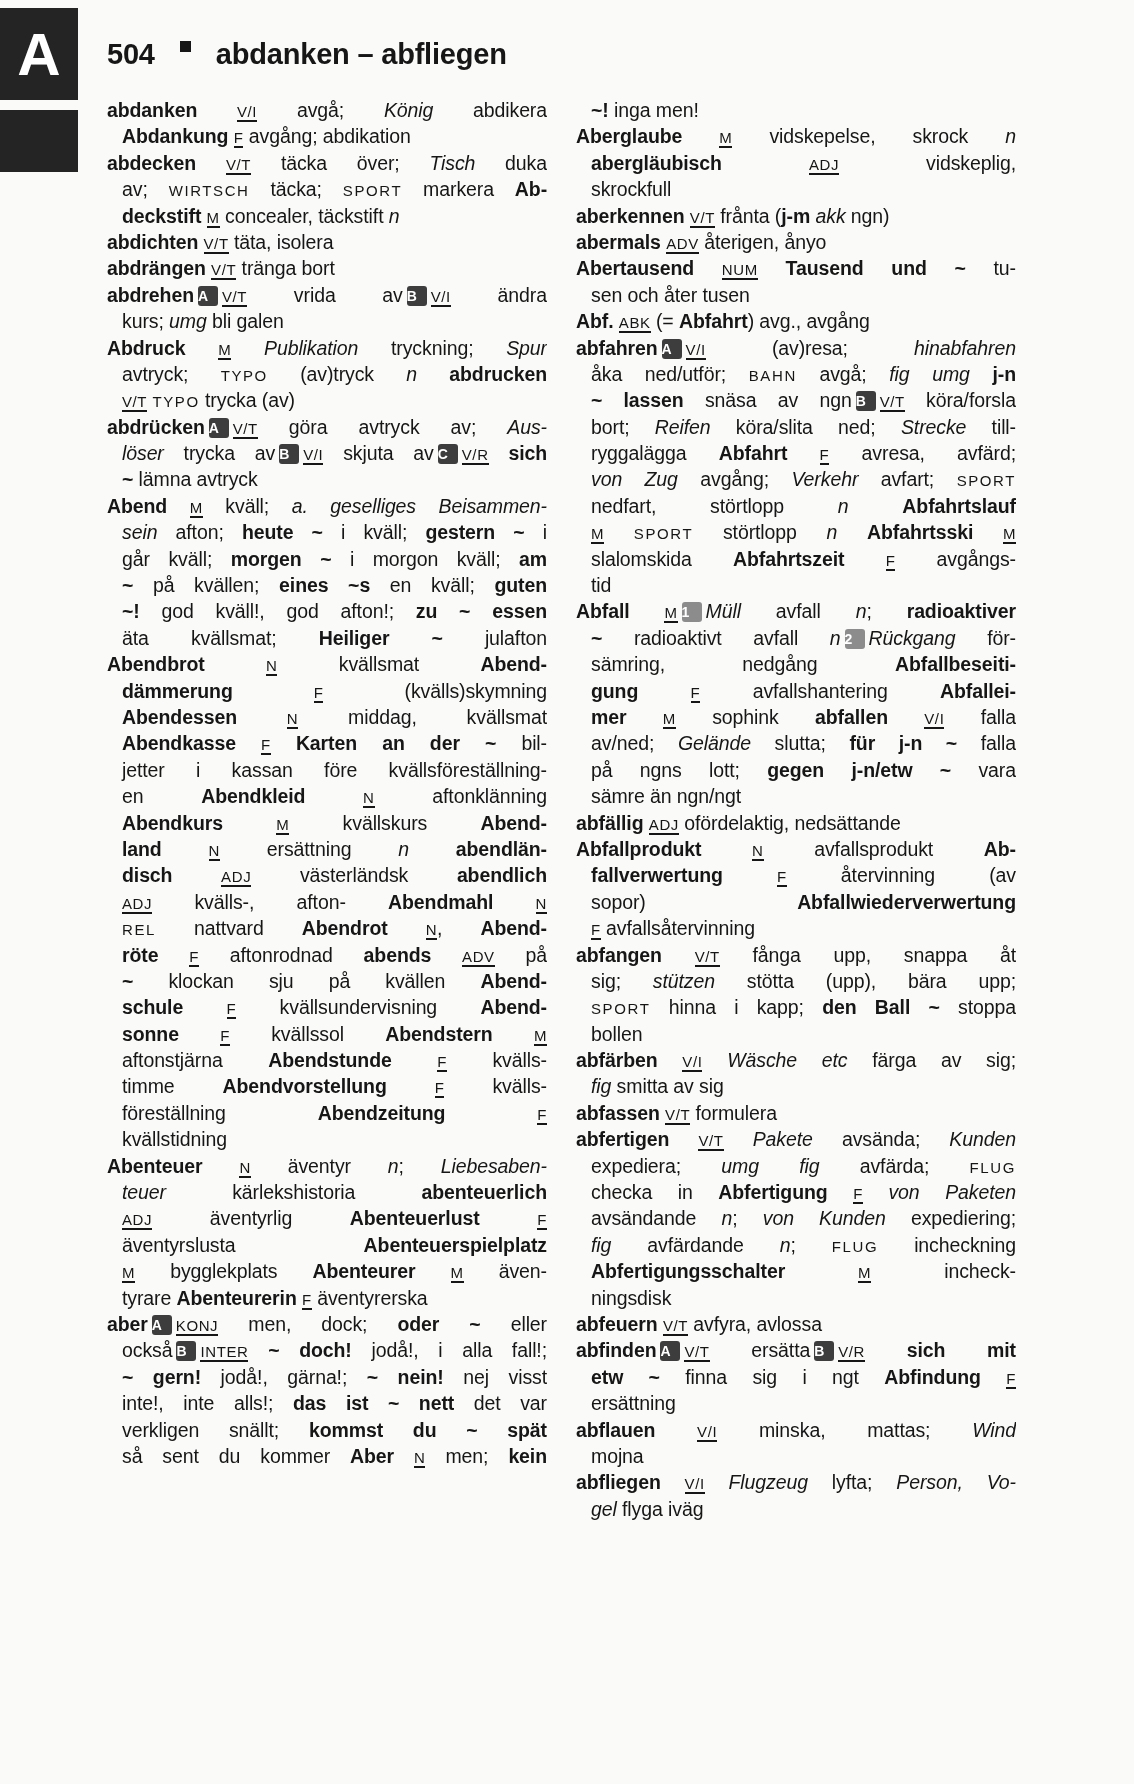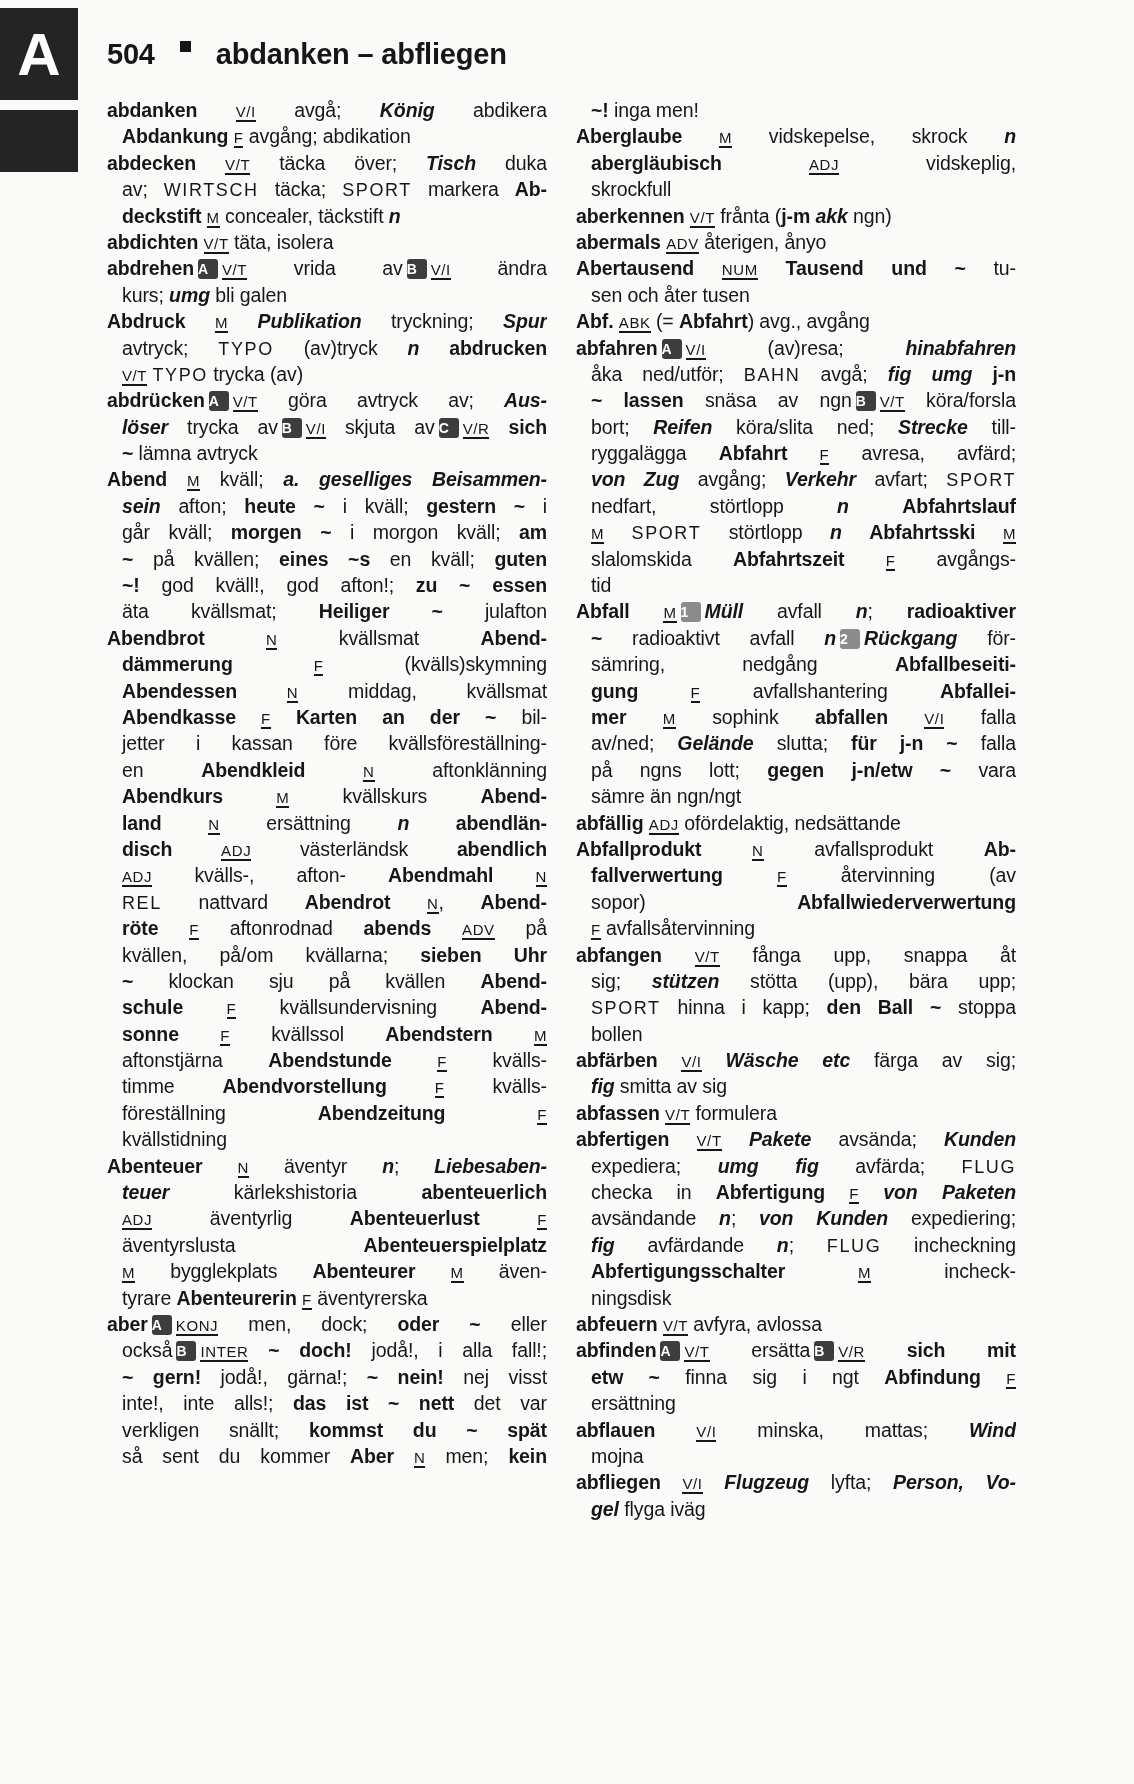--- a/index.html
+++ b/index.html
@@ -27,26 +27,26 @@
     position:absolute;left:107px;top:97px;display:flex;gap:29px;
   }
   .col{width:440px;}
   .line{
     height:26.4px;line-height:26.4px;font-size:19.5px;letter-spacing:-0.1px;
     overflow:hidden;text-align:left;
   }
   .line.ind{padding-left:15px;}
   .line.just{text-align:justify;text-align-last:justify;}
   .s-b{font-weight:bold;}
-  .s-i{font-style:italic;font-weight:bold;}
+  .s-i{font-style:italic;}
   .s-pos{
     font-size:15px;letter-spacing:0.6px;
     border-bottom:2px solid #161616;padding-bottom:0;
   }
-  .s-sc{font-size:18px;letter-spacing:1.6px;}
+  .s-sc{font-size:15px;letter-spacing:1.6px;}
   .s-bA,.s-bN{
     display:inline-block;width:20px;height:20px;line-height:20px;text-align:center;
     border-radius:3px;color:#fff;font-weight:bold;font-size:14px;margin:0 4px;
     vertical-align:1px;letter-spacing:0;font-style:normal;
   }
   .s-bA{background:#3d3d3d;}
   .s-bN{background:#8c8c8c;}
 </style>
 </head>
 <body>
@@ -63,20 +63,21 @@
 </header>
 
 <main class="columns">
   <section class="col">
       <div class="line just"><span class="s-b">abdanken </span><span class="s-pos">V/I</span><span class="s-r"> avgå; </span><span class="s-i">König</span><span class="s-r"> abdikera</span></div>
       <div class="line ind"><span class="s-b">Abdankung </span><span class="s-pos">F</span><span class="s-r"> avgång; abdikation</span></div>
       <div class="line just"><span class="s-b">abdecken </span><span class="s-pos">V/T</span><span class="s-r"> täcka över; </span><span class="s-i">Tisch</span><span class="s-r"> duka</span></div>
       <div class="line ind just"><span class="s-r">av; </span><span class="s-sc">WIRTSCH</span><span class="s-r"> täcka; </span><span class="s-sc">SPORT</span><span class="s-r"> markera </span><span class="s-b">Ab-</span></div>
       <div class="line ind"><span class="s-b">deckstift </span><span class="s-pos">M</span><span class="s-r"> concealer, täckstift </span><span class="s-i">n</span></div>
       <div class="line"><span class="s-b">abdichten </span><span class="s-pos">V/T</span><span class="s-r"> täta, isolera</span></div>
+      <div class="line"><span class="s-b">abdrängen </span><span class="s-pos">V/T</span><span class="s-r"> tränga bort</span></div>
       <div class="line just"><span class="s-b">abdrehen</span><span class="s-bA">A</span><span class="s-pos">V/T</span><span class="s-r"> vrida av</span><span class="s-bA">B</span><span class="s-pos">V/I</span><span class="s-r"> ändra</span></div>
       <div class="line ind"><span class="s-r">kurs; </span><span class="s-i">umg</span><span class="s-r"> bli galen</span></div>
       <div class="line just"><span class="s-b">Abdruck </span><span class="s-pos">M</span><span class="s-r"> </span><span class="s-i">Publikation</span><span class="s-r"> tryckning; </span><span class="s-i">Spur</span></div>
       <div class="line ind just"><span class="s-r">avtryck; </span><span class="s-sc">TYPO</span><span class="s-r"> (av)tryck </span><span class="s-i">n</span><span class="s-r"> </span><span class="s-b">abdrucken</span></div>
       <div class="line ind"><span class="s-pos">V/T</span><span class="s-r"> </span><span class="s-sc">TYPO</span><span class="s-r"> trycka (av)</span></div>
       <div class="line just"><span class="s-b">abdrücken</span><span class="s-bA">A</span><span class="s-pos">V/T</span><span class="s-r"> göra avtryck av; </span><span class="s-i">Aus-</span></div>
       <div class="line ind just"><span class="s-i">löser</span><span class="s-r"> trycka av</span><span class="s-bA">B</span><span class="s-pos">V/I</span><span class="s-r"> skjuta av</span><span class="s-bA">C</span><span class="s-pos">V/R</span><span class="s-b"> sich</span></div>
       <div class="line ind"><span class="s-b">~</span><span class="s-r"> lämna avtryck</span></div>
       <div class="line just"><span class="s-b">Abend </span><span class="s-pos">M</span><span class="s-r"> kväll; </span><span class="s-i">a. geselliges Beisammen-</span></div>
       <div class="line ind just"><span class="s-i">sein</span><span class="s-r"> afton; </span><span class="s-b">heute ~</span><span class="s-r"> i kväll; </span><span class="s-b">gestern ~</span><span class="s-r"> i</span></div>
@@ -89,21 +90,20 @@
       <div class="line ind just"><span class="s-b">Abendessen </span><span class="s-pos">N</span><span class="s-r"> middag, kvällsmat</span></div>
       <div class="line ind just"><span class="s-b">Abendkasse </span><span class="s-pos">F</span><span class="s-r"> </span><span class="s-b">Karten an der ~</span><span class="s-r"> bil-</span></div>
       <div class="line ind just"><span class="s-r">jetter i kassan före kvällsföreställning-</span></div>
       <div class="line ind just"><span class="s-r">en </span><span class="s-b">Abendkleid </span><span class="s-pos">N</span><span class="s-r"> aftonklänning</span></div>
       <div class="line ind just"><span class="s-b">Abendkurs </span><span class="s-pos">M</span><span class="s-r"> kvällskurs </span><span class="s-b">Abend-</span></div>
       <div class="line ind just"><span class="s-b">land </span><span class="s-pos">N</span><span class="s-r"> ersättning </span><span class="s-i">n</span><span class="s-r"> </span><span class="s-b">abendlän-</span></div>
       <div class="line ind just"><span class="s-b">disch </span><span class="s-pos">ADJ</span><span class="s-r"> västerländsk </span><span class="s-b">abendlich</span></div>
       <div class="line ind just"><span class="s-pos">ADJ</span><span class="s-r"> kvälls-, afton- </span><span class="s-b">Abendmahl </span><span class="s-pos">N</span></div>
       <div class="line ind just"><span class="s-sc">REL</span><span class="s-r"> nattvard </span><span class="s-b">Abendrot </span><span class="s-pos">N</span><span class="s-r">, </span><span class="s-b">Abend-</span></div>
       <div class="line ind just"><span class="s-b">röte </span><span class="s-pos">F</span><span class="s-r"> aftonrodnad </span><span class="s-b">abends </span><span class="s-pos">ADV</span><span class="s-r"> på</span></div>
-      <div class="line ind just"><span class="s-r">kvällen, på/om kvällarna; </span><span class="s-b">sieben Uhr</span></div>
       <div class="line ind just"><span class="s-b">~</span><span class="s-r"> klockan sju på kvällen </span><span class="s-b">Abend-</span></div>
       <div class="line ind just"><span class="s-b">schule </span><span class="s-pos">F</span><span class="s-r"> kvällsundervisning </span><span class="s-b">Abend-</span></div>
       <div class="line ind just"><span class="s-b">sonne </span><span class="s-pos">F</span><span class="s-r"> kvällssol </span><span class="s-b">Abendstern </span><span class="s-pos">M</span></div>
       <div class="line ind just"><span class="s-r">aftonstjärna </span><span class="s-b">Abendstunde </span><span class="s-pos">F</span><span class="s-r"> kvälls-</span></div>
       <div class="line ind just"><span class="s-r">timme </span><span class="s-b">Abendvorstellung </span><span class="s-pos">F</span><span class="s-r"> kvälls-</span></div>
       <div class="line ind just"><span class="s-r">föreställning </span><span class="s-b">Abendzeitung </span><span class="s-pos">F</span></div>
       <div class="line ind"><span class="s-r">kvällstidning</span></div>
       <div class="line just"><span class="s-b">Abenteuer </span><span class="s-pos">N</span><span class="s-r"> äventyr </span><span class="s-i">n</span><span class="s-r">; </span><span class="s-i">Liebesaben-</span></div>
       <div class="line ind just"><span class="s-i">teuer</span><span class="s-r"> kärlekshistoria </span><span class="s-b">abenteuerlich</span></div>
       <div class="line ind just"><span class="s-pos">ADJ</span><span class="s-r"> äventyrlig </span><span class="s-b">Abenteuerlust </span><span class="s-pos">F</span></div>

